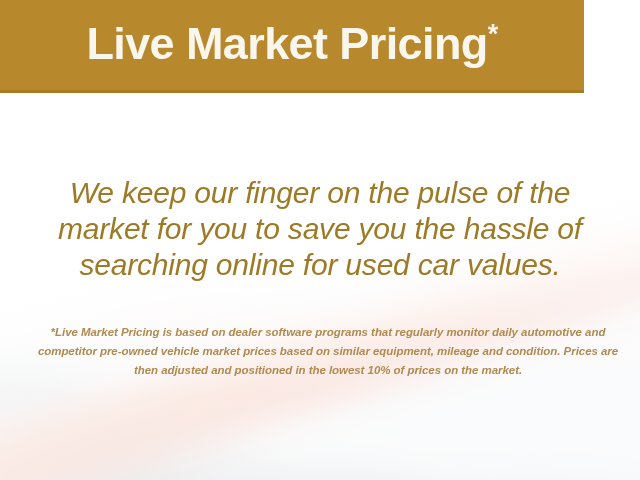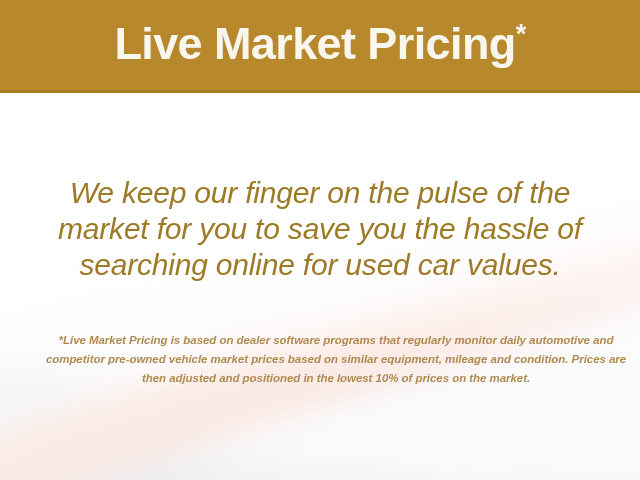--- a/index.html
+++ b/index.html
@@ -75,21 +75,21 @@
       rgba(255,255,255,0.88) 66%,
       rgba(255,255,255,0.84) 82%,
       rgba(255,255,255,0.86) 100%);
   }
 
   
   .header-banner {
     position: absolute;
     top: 0;
     left: 0;
-    width: 640px;
+    width: 584px;
     height: 93px;
     background: #b8882c;
     border-bottom: 3px solid #a87a22;
     box-sizing: border-box;
     display: flex;
     align-items: center;
     justify-content: center;
   }
   .header-title {
     color: #f9f6ee;
@@ -129,21 +129,21 @@
     line-height: 36px;
     letter-spacing: -0.2px;
   }
 
   
   .footnote {
     position: absolute;
     top: 222px;
     left: 26px;
     width: 588px;
-    margin: 16px;
+    margin: 8px;
     text-align: center;
     color: #b08a50;
     font-size: 11.5px;
     font-weight: bold;
     line-height: 19px;
     letter-spacing: -0.05px;
   }
 </style>
 </head>
 <body>

